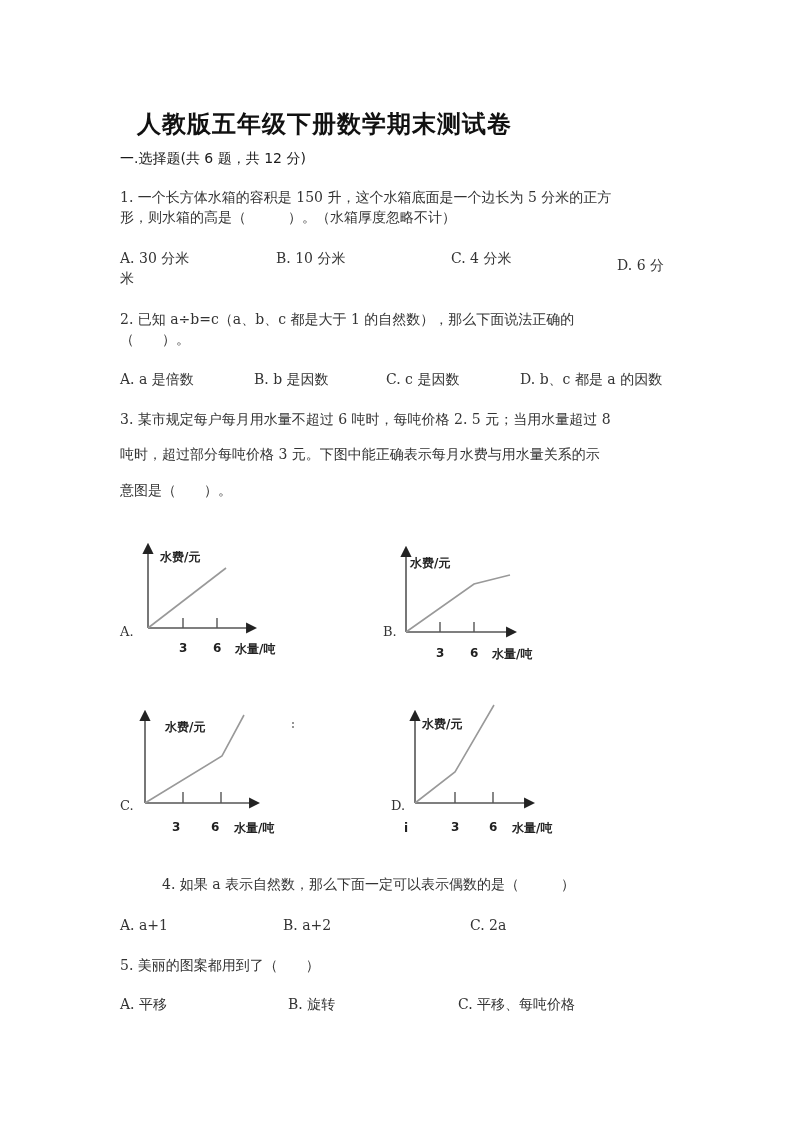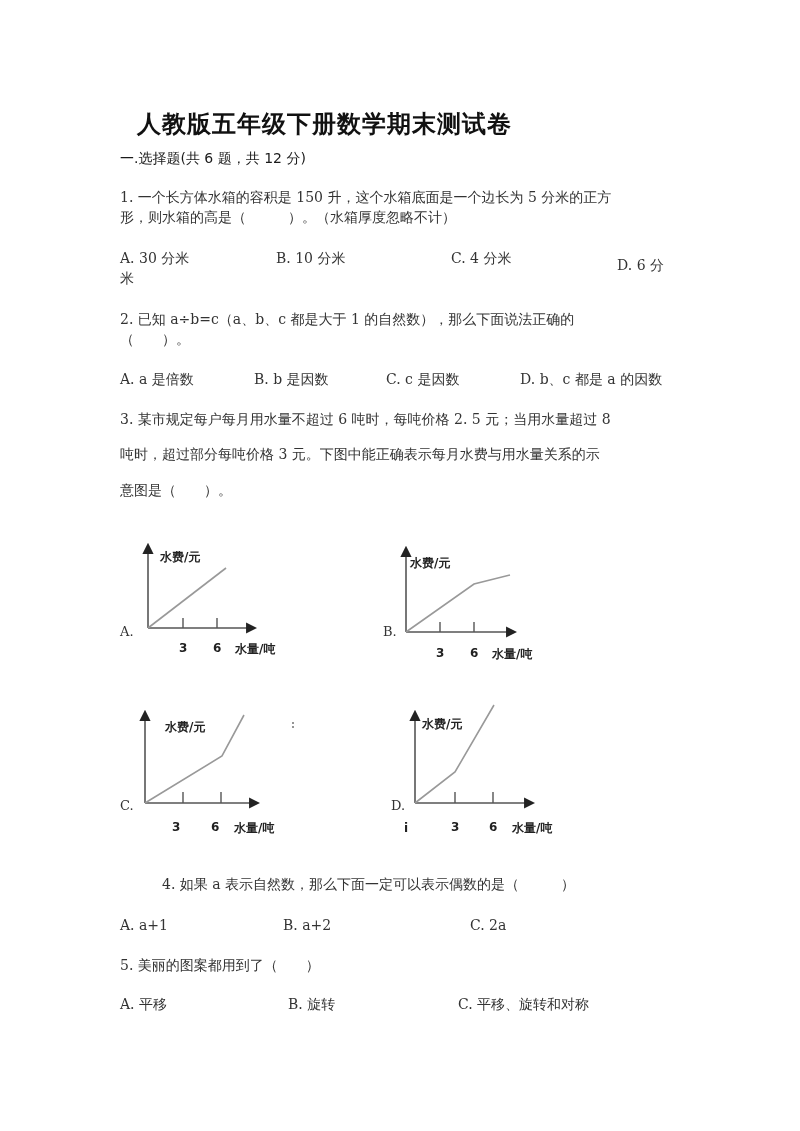--- a/index.html
+++ b/index.html
@@ -104,13 +104,13 @@
 </svg>
 
 <div class="abs q" style="left:120px; top:876px;margin-left:42px;">4. 如果 a 表示自然数，那么下面一定可以表示偶数的是（　　　）</div>
 <div class="abs opt" style="left:120px; top:917px;">A. a+1</div>
 <div class="abs opt" style="left:283px; top:917px;">B. a+2</div>
 <div class="abs opt" style="left:446px; top:917px;margin-left:24px;">C. 2a</div>
 
 <div class="abs q" style="left:120px; top:957px;text-align:center;">5. 美丽的图案都用到了（　　）</div>
 <div class="abs opt" style="left:120px; top:996px;">A. 平移</div>
 <div class="abs opt" style="left:288px; top:996px;">B. 旋转</div>
-<div class="abs opt" style="left:458px; top:996px;">C. 平移、旋转和对称</div>
+<div class="abs opt" style="left:458px; top:996px;">C. 平移、每吨价格</div>
 
 </body></html>

